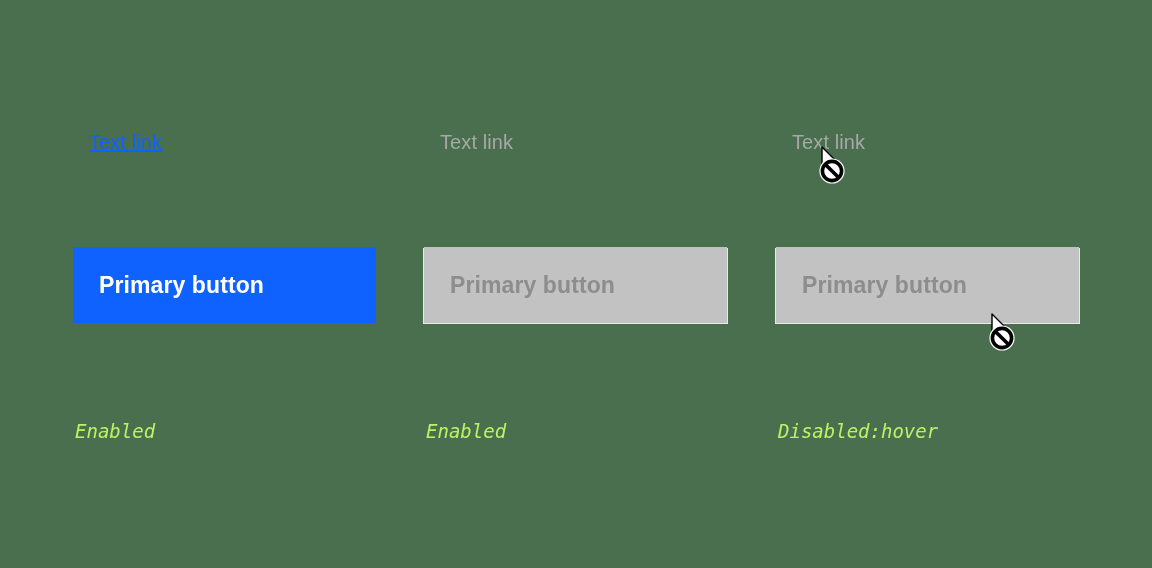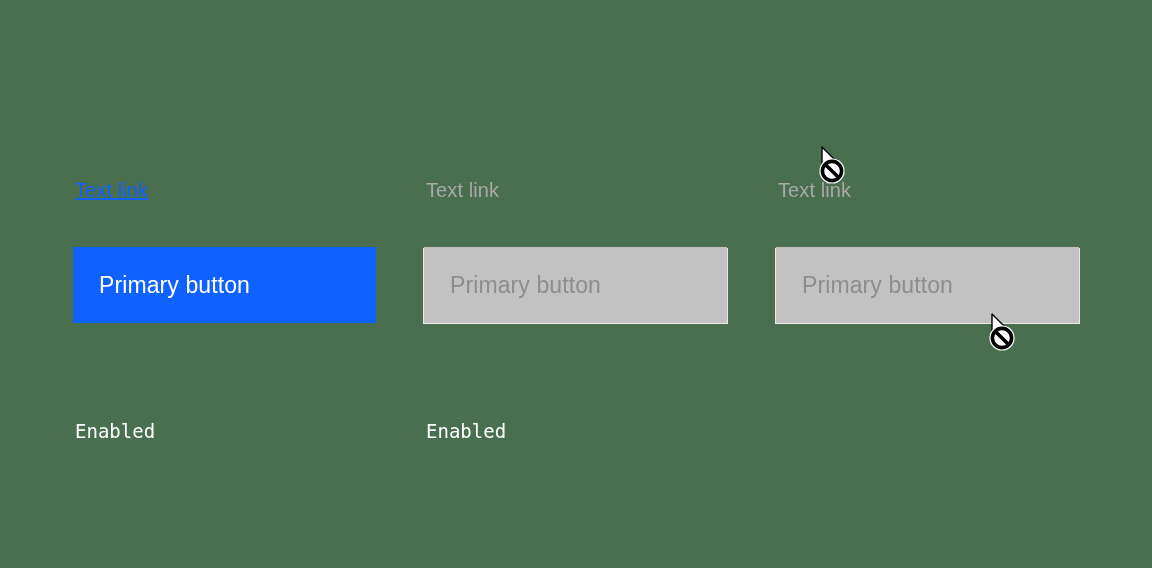--- a/index.html
+++ b/index.html
@@ -8,47 +8,47 @@
     background:#4a6f4f;
     font-family:"Liberation Sans", sans-serif;
   }
   .canvas{position:absolute;inset:0;}
   .state-column{position:absolute;top:0;width:303px;height:568px;}
   .col-0{left:73px;}
   .col-1{left:424px;}
   .col-2{left:776px;}
 
   .text-link{
-    position:absolute;top:130px;left:2px;
+    position:absolute;top:130px;left:16px;
     font-size:20px;line-height:24px;font-weight:400;
-    letter-spacing:0.1px;cursor:default;margin-top:48px;
+    letter-spacing:0.1px;cursor:default;
   }
   .col-0 .text-link{color:#0f62fe;}
   .col-1 .text-link,.col-2 .text-link{color:#a8a8a8;}
 
   .primary-button{
     position:absolute;top:247px;left:0;
     width:303px;height:76px;
     display:flex;align-items:center;
     padding-left:26px;box-sizing:border-box;
-    font-size:23px;font-weight:400;letter-spacing:0.1px;
+    font-size:23px;font-weight:700;letter-spacing:0.1px;
     border:none;
   }
   .col-0 .primary-button{
     background:#0f62fe;color:#ffffff;
   }
   .col-1 .primary-button,.col-2 .primary-button{
     background:#c2c2c2;color:#8d8d8d;
     box-shadow:-1px 1px 0 0 #e9e9e9, 1px 1px 0 0 #e9e9e9;
   }
 
   .state-caption{
     position:absolute;top:420px;left:2px;
     font-family:"DejaVu Sans Mono","Liberation Mono",monospace;
-    font-size:19px;line-height:22px;color:#ffffff;
+    font-size:19px;line-height:22px;color:#bef264;font-style:italic;
   }
 
   .cursor-icon{position:absolute;width:30px;height:40px;pointer-events:none;}
   .cursor-link-hover{left:818px;top:146px;}
   .cursor-button-hover{left:988px;top:313px;}
 </style>
 </head>
 <body style="background: rgb(74, 111, 79);">
 
 <div class="canvas">
@@ -61,20 +61,21 @@
 
   <div class="state-column col-1">
     <span class="text-link">Text link</span>
     <button class="primary-button" disabled="">Primary button</button>
     <div class="state-caption">Enabled</div>
   </div>
 
   <div class="state-column col-2">
     <span class="text-link">Text link</span>
     <button class="primary-button" disabled="">Primary button</button>
+    <div class="state-caption">Disabled:hover</div>
   </div>
 
   <svg class="cursor-icon cursor-link-hover" viewBox="0 0 30 40">
     <polygon points="4,1 4,22.5 9.2,17.9 13,26.2 16.3,24.7 12.5,16.4 19.5,16.4" fill="#ffffff" stroke="#000000" stroke-width="1.4" stroke-linejoin="round"></polygon>
     <circle cx="14" cy="25" r="12.6" fill="#ffffff"></circle>
     <circle cx="14" cy="25" r="9.6" fill="#ffffff" stroke="#000000" stroke-width="3.6"></circle>
     <line x1="7.9" y1="18.9" x2="20.1" y2="31.1" stroke="#000000" stroke-width="3.6"></line>
   </svg>
 
   <svg class="cursor-icon cursor-button-hover" viewBox="0 0 30 40">

